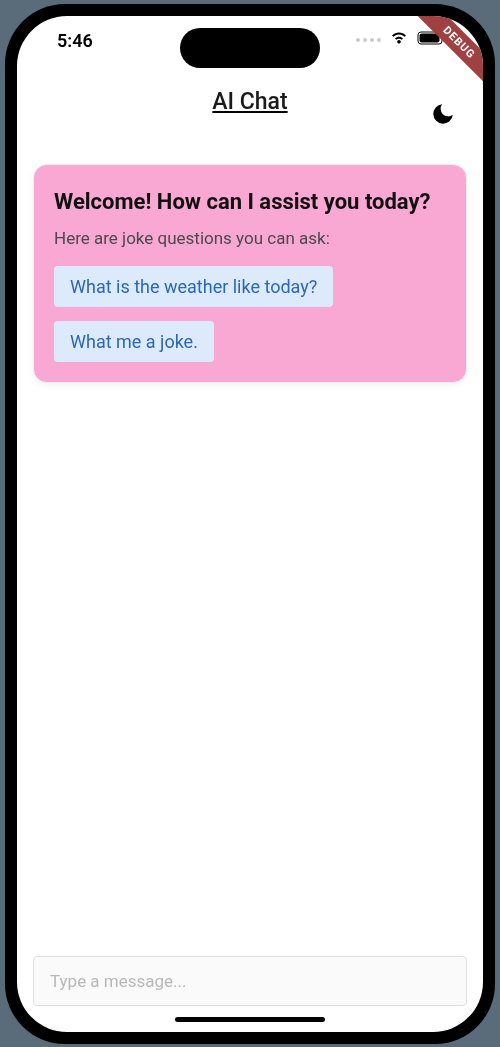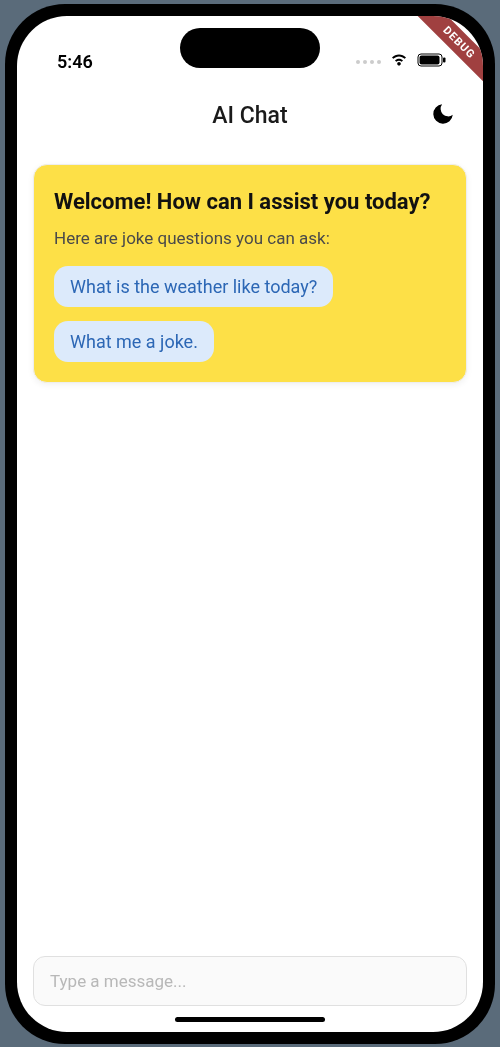--- a/index.html
+++ b/index.html
@@ -54,21 +54,21 @@
       font-size: 11px;
       font-weight: bold;
       letter-spacing: 1px;
       padding: 4px 40px;
       transform: rotate(45deg);
       z-index: 20;
     }
     .status-bar {
       height: 56px;
       display: flex;
-      align-items: flex-end;
+      align-items: flex-start;
       justify-content: space-between;
       padding: 0 36px 0 40px;
       padding-top: 14px;
     }
     .status-time {
       font-size: 18px;
       font-weight: 600;
       color: #000;
     }
     .status-right {
@@ -90,24 +90,24 @@
       width: 20px;
       height: 16px;
     }
     .battery-icon svg {
       width: 30px;
       height: 14px;
     }
     .app-bar {
       height: 56px;
       display: flex;
-      align-items: center;
       justify-content: center;
       position: relative;
       margin-top: 16px;
+      text-decoration: underline;
     }
     .app-title {
       font-size: 23px;
       font-weight: 500;
       color: #1a1a1a;
     }
     .theme-toggle {
       position: absolute;
       right: 20px;
       top: 50%;
@@ -122,21 +122,21 @@
     .theme-toggle svg {
       width: 26px;
       height: 26px;
     }
     .content {
       flex: 1;
       padding: 20px 16px;
       overflow-y: auto;
     }
     .welcome-card {
-      background: #fde047;
+      background: #f9a8d4;
       border: 1px solid #eee;
       border-radius: 14px;
       padding: 22px 20px 20px 20px;
       box-shadow: 0 2px 6px rgba(0,0,0,0.06);
     }
     .welcome-title {
       font-size: 22px;
       font-weight: 700;
       color: #111;
       line-height: 1.35;
@@ -151,32 +151,32 @@
       display: flex;
       flex-direction: column;
       align-items: flex-start;
       gap: 14px;
     }
     .chip {
       background: #dceafb;
       color: #2c67b5;
       font-size: 18px;
       padding: 10px 16px;
-      border-radius: 14px;
+      border-radius: 4px;
       cursor: pointer;
       display: inline-block;
     }
     .input-bar {
       padding: 10px 16px 26px 16px;
     }
     .input-field {
       width: 100%;
       height: 50px;
       border: 1px solid #e0e0e0;
-      border-radius: 12px;
+      border-radius: 4px;
       background: #fafafa;
       padding: 0 16px;
       font-size: 17px;
       color: #333;
       outline: none;
     }
     .input-field::placeholder {
       color: #b8b8b8;
     }
     .home-indicator {

